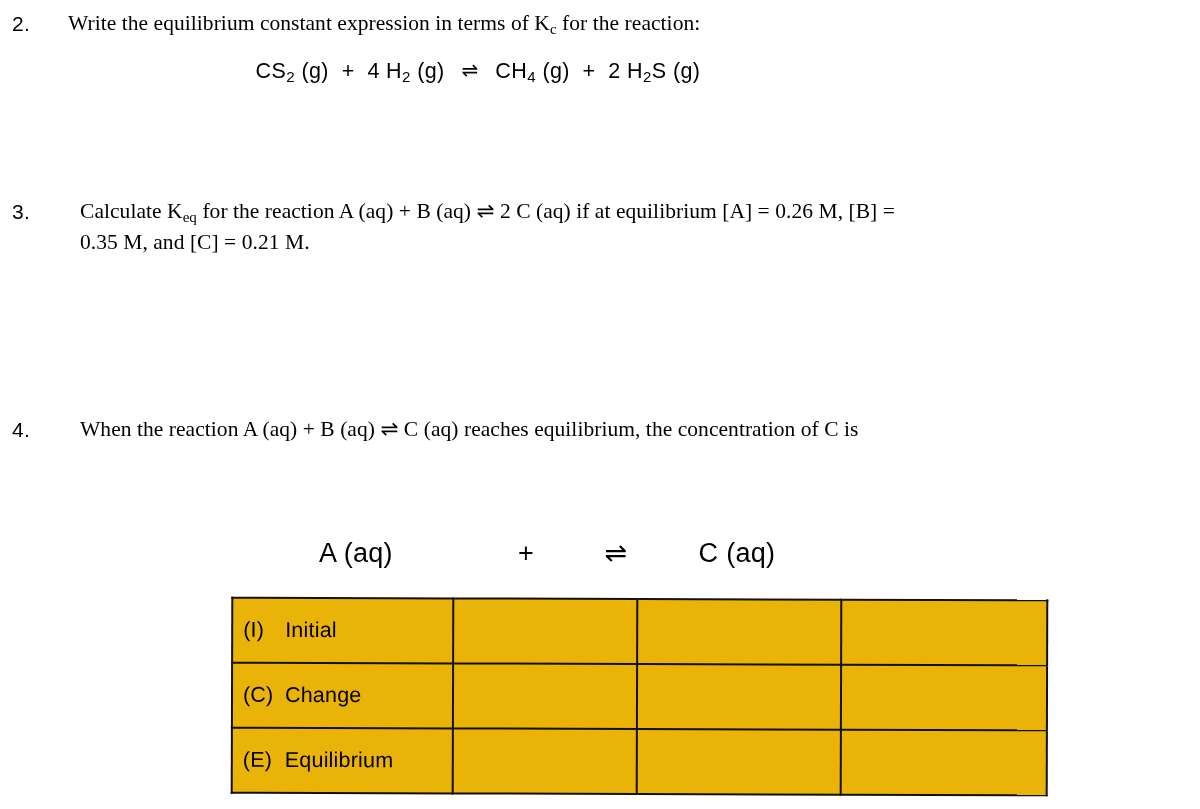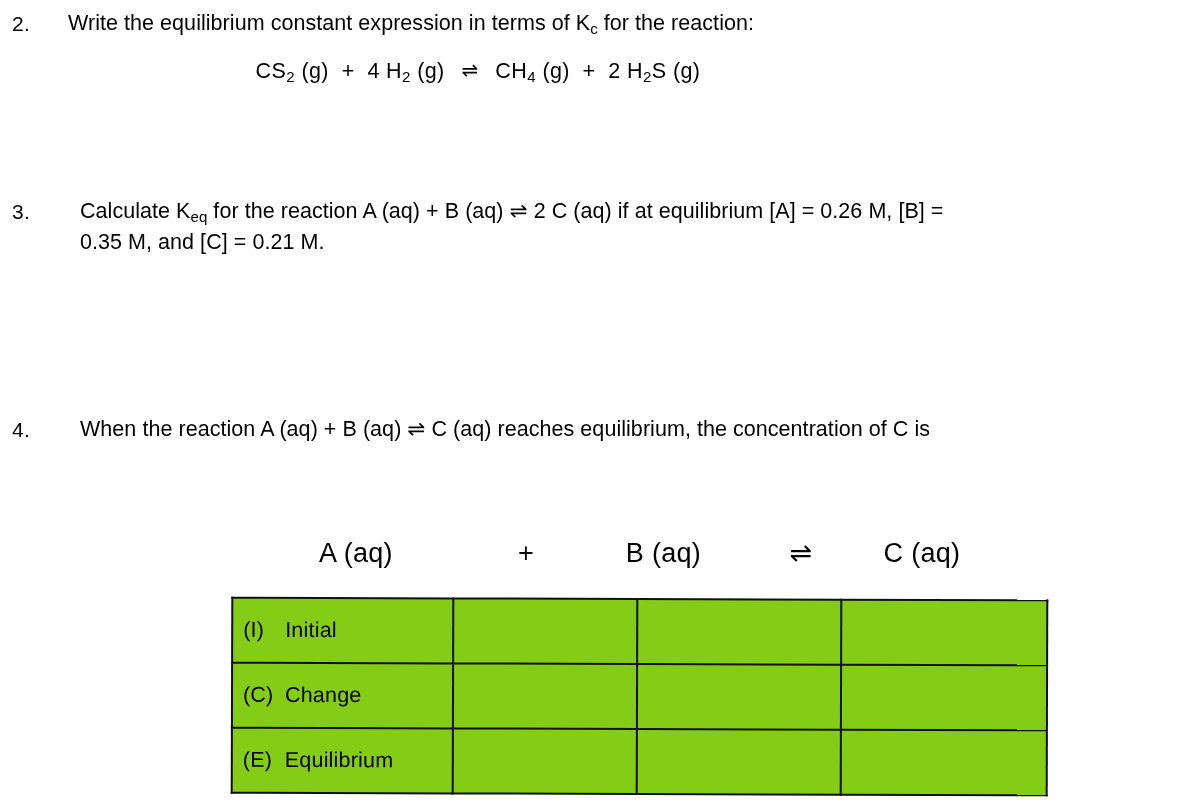--- a/index.html
+++ b/index.html
@@ -28,20 +28,21 @@
     align-items: flex-start;
   }
   .q-number {
     flex: 0 0 auto;
     font-size: 21px;
     line-height: 31px;
     letter-spacing: 0.2px;
   }
   .q-body {
     flex: 1 1 auto;
+    font-family: Liberation Serif, serif;
   }
   .q-line {
     font-size: 21.5px;
     line-height: 31px;
     white-space: nowrap;
     letter-spacing: 0.05px;
   }
 
   #question-2 { left: 12px;  top: 8px;  width: 1180px; }
   #question-2 .q-number { width: 56px; }
@@ -108,21 +109,21 @@
     table-layout: fixed;
     transform: rotate(0.18deg);
   }
   #ice-table td {
     border: 2px solid #111111;
     height: 63px;
     padding: 0 0 0 10px;
     font-size: 21.5px;
     letter-spacing: 0.2px;
     vertical-align: middle;
-    background: #84cc16;
+    background: #eab308;
   }
   #ice-table .col-label  { width: 209px; }
   #ice-table .col-blank1 { width: 172px; }
   #ice-table .col-blank2 { width: 192px; }
   #ice-table .col-blank3 { width: 194px; }
 
   .row-tag {
     display: inline-block;
     min-width: 42px;
   }
@@ -152,21 +153,20 @@
   <div class="question" id="question-4">
     <div class="q-number">4.</div>
     <div class="q-body">
       <div class="q-line">When the reaction A (aq)  +  B (aq)   ⇌   C (aq) reaches equilibrium, the concentration of C is</div>
     </div>
   </div>
 
   <div id="ice-header">
     <div class="h-cell h-a">A (aq)</div>
     <div class="h-cell h-plus">+</div>
-    <div class="h-cell h-b">B (aq)</div>
     <div class="h-cell h-arrow">⇌</div>
     <div class="h-cell h-c">C (aq)</div>
   </div>
 
   <table id="ice-table">
     <tbody>
       <tr>
         <td class="col-label"><span class="row-tag">(I)</span><span>Initial</span></td>
         <td class="col-blank1"></td>
         <td class="col-blank2"></td>

